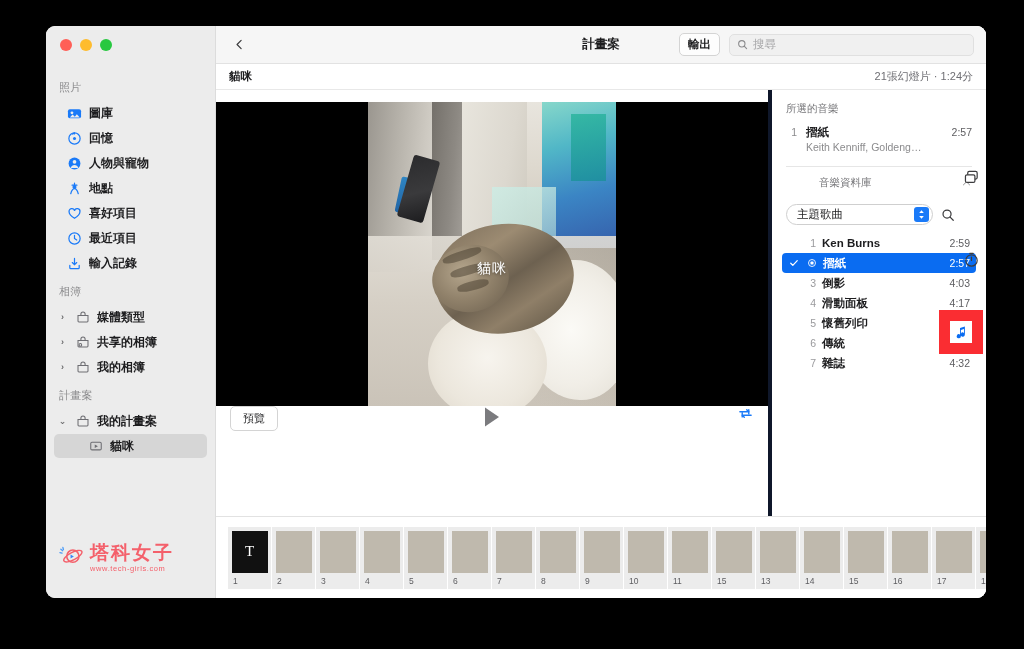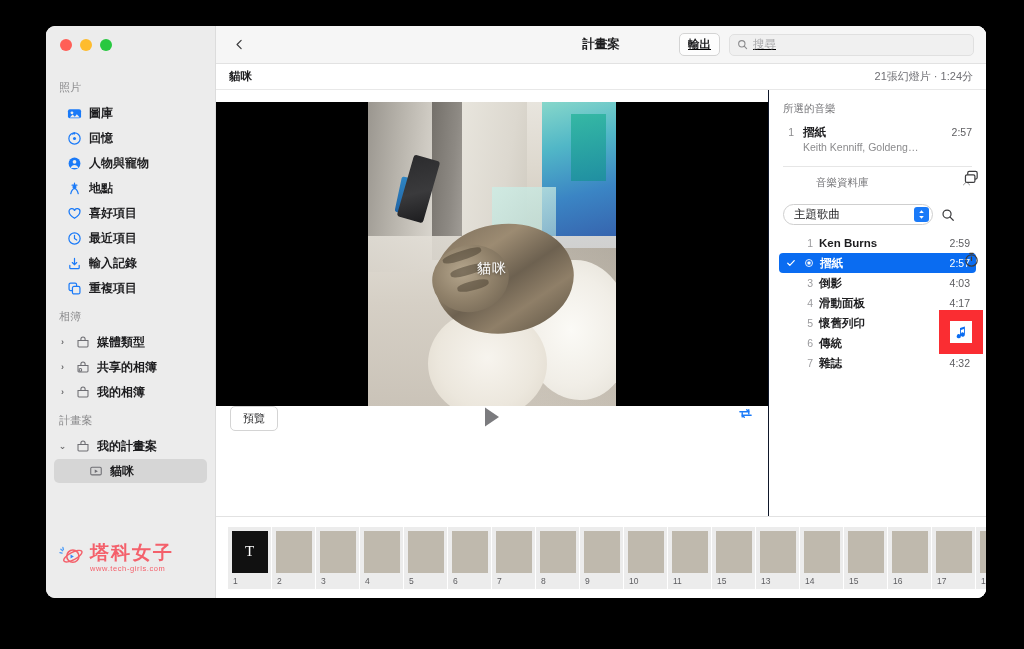--- a/index.html
+++ b/index.html
@@ -50,21 +50,21 @@
 
   
   .main { flex: 1; min-width: 0; display: flex; flex-direction: column; background: #fff; }
   .toolbar {
     height: 38px; flex: 0 0 38px; background: #f6f6f6;
     border-bottom: 1px solid #e2e2e2;
     display: flex; align-items: center; padding: 0 12px; gap: 10px;
   }
   .back { width: 22px; height: 22px; display: flex; align-items: center; justify-content: center; color: #3c3c3e; cursor: default; }
   .tb-title { position: absolute; left: 0; right: 0; text-align: center; font-size: 12.5px; font-weight: 700; color: #1d1d1f; pointer-events: none; }
-  .tb-right { margin-left: auto; display: flex; align-items: center; gap: 9px; z-index: 2; text-decoration: underline; }
+  .tb-right { margin-left: auto; display: flex; align-items: center; gap: 9px; z-index: 2; }
   .btn-export {
     font-size: 11.5px; font-weight: 600; color: #1d1d1f; background: #fdfdfd;
     border: 1px solid #d4d4d4; border-radius: 5px; padding: 3px 8px; cursor: default;
   }
   .search {
     width: 245px; height: 22px; background: #f0f0f0; border: 1px solid #e0e0e0;
     border-radius: 5px; display: flex; align-items: center; gap: 5px; padding: 0 7px;
   }
   .search .ph { font-size: 11.5px; color: #a6a6a8; }
 
@@ -134,21 +134,21 @@
   .btn-preview {
     font-size: 11px; color: #1d1d1f; background: #fff; border: 1px solid #d4d4d4;
     border-radius: 5px; padding: 4px 12px; cursor: default;
   }
   .play { position: absolute; left: 50%; transform: translateX(-50%); color: #7b7b7e; display:flex; }
   .loop { margin-left: auto; color: #1a7af8; display: flex; }
 
   
   .rightpanel {
     width: 218px; flex: 0 0 218px; background: #fff;
-    border-left: 1px solid #0f172a; display: flex; flex-direction: column;
+    border-left: 4px solid #0f172a; display: flex; flex-direction: column;
     padding-top: 12px;
   }
   .rp-hdr { font-size: 10.5px; color: #767679; padding: 0 14px 6px 14px; }
   .rp-hdr.row { display: flex; align-items: center; }
   .rp-hdr .chev { margin-left: auto; color: #8b8b8d; display: flex; }
   .sel-song { padding: 3px 14px 4px 14px; }
   .ss-line { display: flex; align-items: baseline; gap: 9px; font-size: 11.5px; }
   .ss-num { width: 11px; text-align: right; color: #8b8b8d; font-size: 10.5px; }
   .ss-name { font-weight: 700; color: #1d1d1f; }
   .ss-time { margin-left: auto; color: #5d5d60; font-size: 10.5px; }
@@ -293,29 +293,20 @@
             <span class="lbl">最近項目</span>
           </div>
           <div class="sb-item">
             <span class="ic">
                 <svg width="15" height="15" viewBox="0 0 16 16" fill="none" stroke="currentColor" stroke-width="1.3" stroke-linecap="round">
                   <path d="M3 10v2.4a1 1 0 001 1h8a1 1 0 001-1V10"></path>
                   <path d="M8 2.6v6.6M5.6 7l2.4 2.3L10.4 7"></path>
                 </svg>
               </span>
             <span class="lbl">輸入記錄</span>
-          </div>
-          <div class="sb-item">
-            <span class="ic">
-                <svg width="15" height="15" viewBox="0 0 16 16" fill="none" stroke="currentColor" stroke-width="1.3">
-                  <rect x="2.2" y="2.2" width="8" height="8" rx="1.6"></rect>
-                  <rect x="5.8" y="5.8" width="8" height="8" rx="1.6" fill="#ececec"></rect>
-                </svg>
-              </span>
-            <span class="lbl">重複項目</span>
           </div>
 
           <div class="sb-group">相簿</div>
           <div class="sb-item">
             <span class="disc">›</span>
             <span class="ic ic-gray">
                 <svg width="14" height="14" viewBox="0 0 16 16" fill="none" stroke="currentColor" stroke-width="1.2">
                   <path d="M2.3 12.6V6.2h11.4v6.4a1 1 0 01-1 1H3.3a1 1 0 01-1-1z"></path>
                   <path d="M5.6 6.2V4.6a2.4 2.4 0 014.8 0v1.6"></path>
                 </svg>

